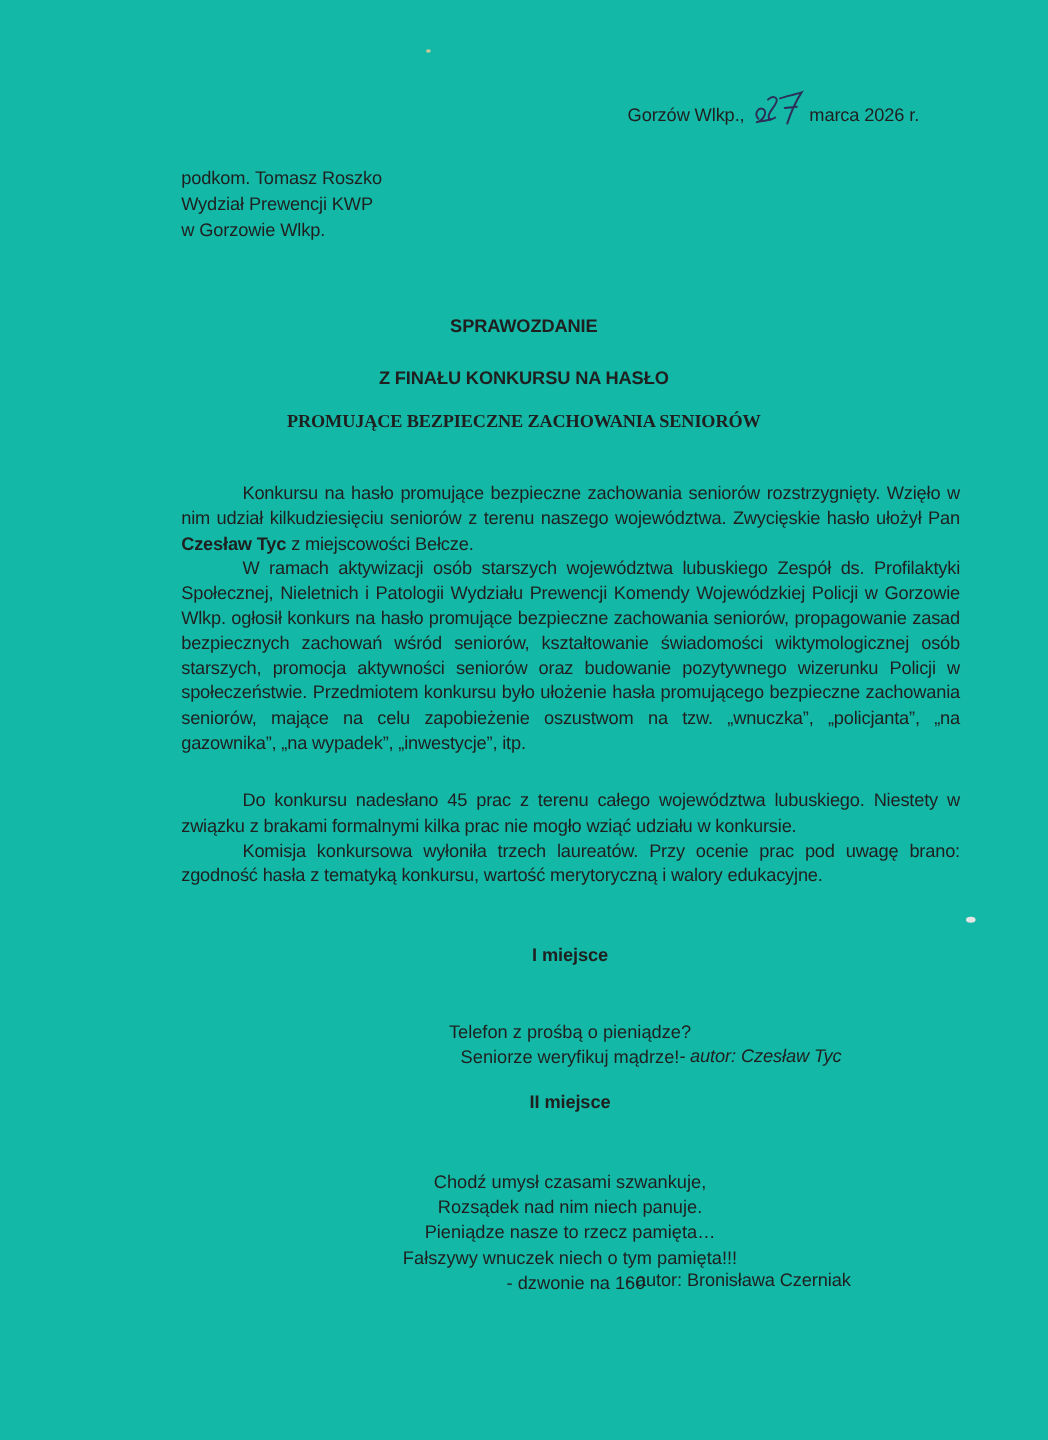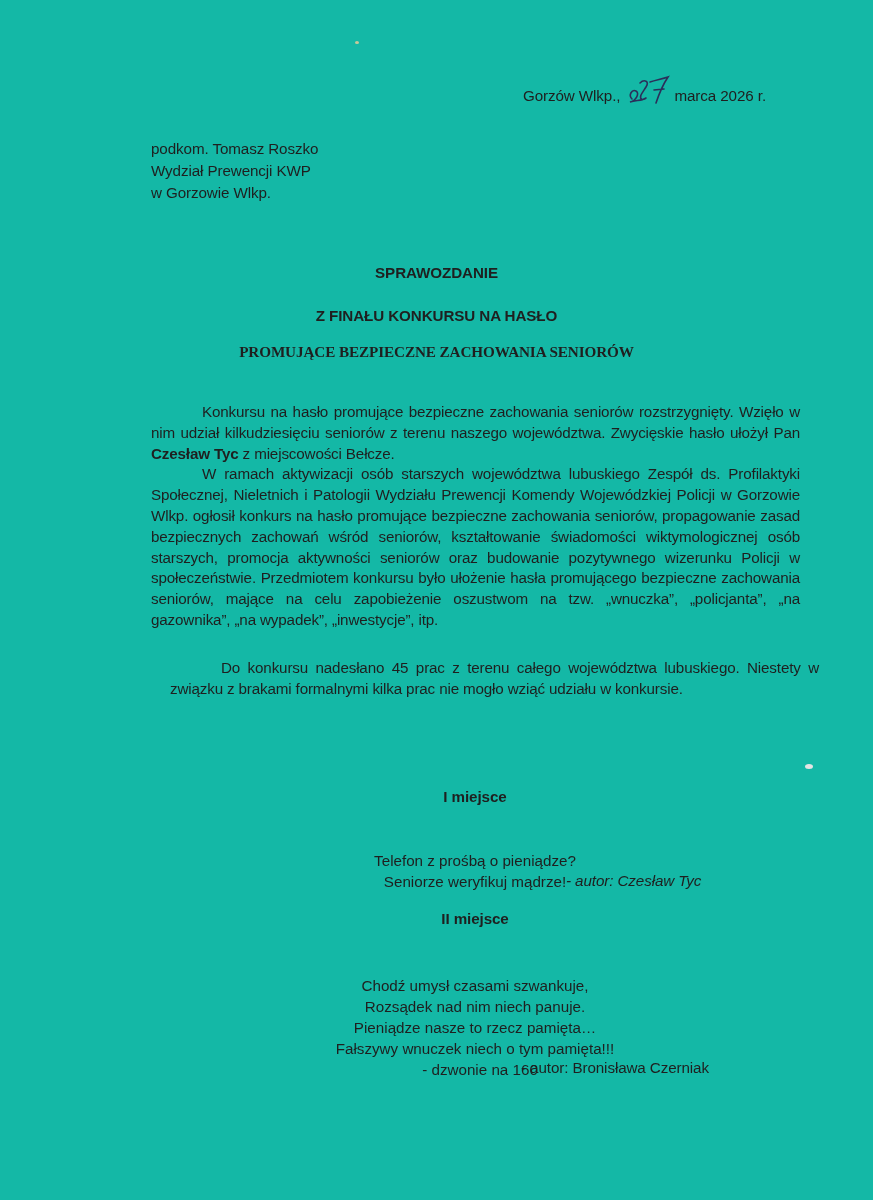--- a/index.html
+++ b/index.html
@@ -25,21 +25,21 @@
   .t1 { top: 262px; }
   .t2 { top: 305px; }
   .t3 { top: 341px; font-family: Liberation Serif, serif; }
 
   .body-block {
     position: absolute; left: 151px; width: 649px; text-align: justify;
     font-size: 15.2px; line-height: 20.8px; letter-spacing: -0.15px;
   }
   .body-block p { margin: 0; text-indent: 51px; }
   .b1 { top: 386px; margin-top: 16px; }
-  .b2 { top: 658px; margin-left: 19px; }
+  .b2 { top: 658px; }
 
   .place { left: 0; width: 950px; text-align: center; font-weight: bold; }
   .pl1 { top: 786px; }
   .pl2 { top: 908px; }
 
   .poem { position: absolute; text-align: center; font-size: 15.2px; line-height: 21px; margin-top: 22px; }
   .poem1 { left: 360px; width: 230px; top: 828px; }
   .author1 { left: 566px; top: 870px; font-style: italic; }
   .poem2 { left: 310px; width: 330px; top: 953px; }
   .author2 { left: 521px; top: 1057px; }
@@ -71,20 +71,21 @@
   <div class="abs txt title-block t2">Z FINAŁU KONKURSU NA HASŁO</div>
   <div class="abs txt title-block t3">PROMUJĄCE BEZPIECZNE ZACHOWANIA SENIORÓW</div>
 
   <div class="body-block b1">
     <p><span>Konkursu na hasło promujące bezpieczne zachowania seniorów rozstrzygnięty. Wzięło w nim udział kilkudziesięciu seniorów z terenu naszego województwa. Zwycięskie hasło ułożył Pan </span><b>Czesław Tyc</b><span> z miejscowości Bełcze.</span></p>
     <p>W ramach aktywizacji osób starszych województwa lubuskiego Zespół ds. Profilaktyki Społecznej, Nieletnich i Patologii Wydziału Prewencji Komendy Wojewódzkiej Policji w Gorzowie Wlkp. ogłosił konkurs na hasło promujące bezpieczne zachowania seniorów, propagowanie zasad bezpiecznych zachowań wśród seniorów, kształtowanie świadomości wiktymologicznej osób starszych, promocja aktywności seniorów oraz budowanie pozytywnego wizerunku Policji w społeczeństwie. Przedmiotem konkursu było ułożenie hasła promującego bezpieczne zachowania seniorów, mające na celu zapobieżenie oszustwom na tzw. „wnuczka”, „policjanta”, „na gazownika”, „na wypadek”, „inwestycje”, itp.</p>
   </div>
 
   <div class="body-block b2">
     <p>Do konkursu nadesłano 45 prac z terenu całego województwa lubuskiego. Niestety w związku z brakami formalnymi kilka prac nie mogło wziąć udziału w konkursie.</p>
+    <p>Komisja konkursowa wyłoniła trzech laureatów. Przy ocenie prac pod uwagę brano: zgodność hasła z tematyką konkursu, wartość merytoryczną i walory edukacyjne.</p>
   </div>
 
   <div class="abs txt place pl1">I miejsce</div>
   <div class="poem poem1">
     <div>Telefon z prośbą o pieniądze?</div>
     <div>Seniorze weryfikuj mądrze!</div>
   </div>
   <div class="abs txt author1">- autor: Czesław Tyc</div>
 
   <div class="abs txt place pl2">II miejsce</div>

